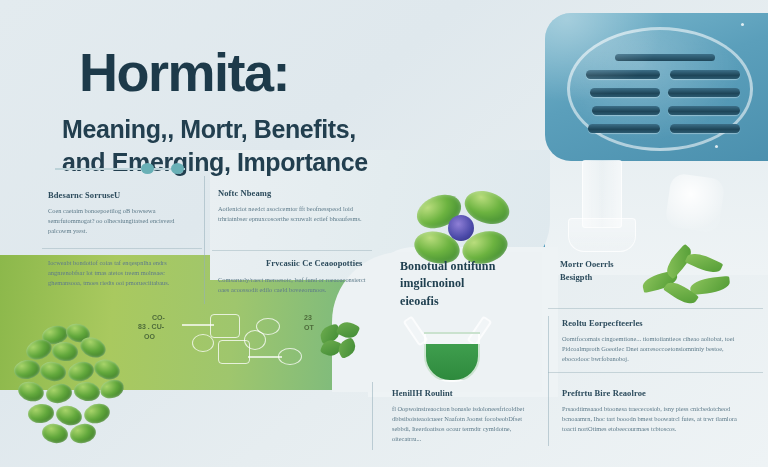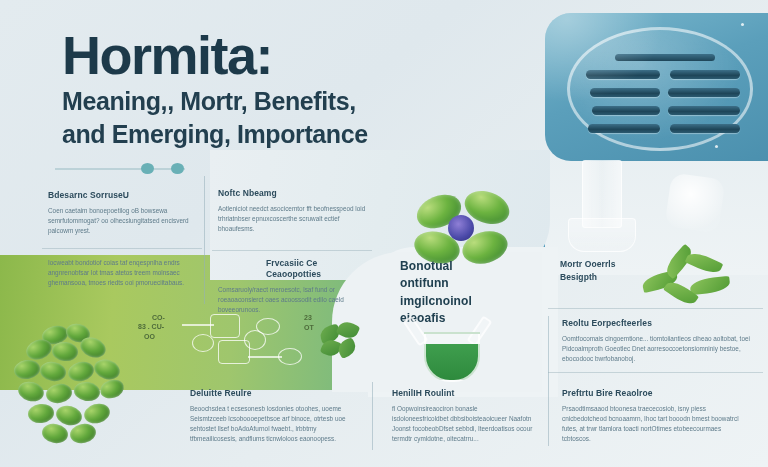--- a/index.html
+++ b/index.html
@@ -62,33 +62,33 @@
     border-radius:0 0 60px 0;
   }
   .green-round-mask{
     position:absolute;left:332px;top:252px;width:210px;height:140px;
     background:#edf2f4;border-radius:70px 0 0 0;
   }
 
   
   .title-zone{position:absolute;left:62px;top:30px;width:470px;}
   h1.main-title{
-    margin:0;font-size:54px;line-height:0.96;letter-spacing:-1.5px;
+    margin:17px;font-size:54px;line-height:0.96;letter-spacing:-1.5px;
     font-weight:800;color:#1d3a4a;
   }
   .subtitle{
     margin:6px 0 0 0;font-size:25px;line-height:1.08;font-weight:700;
     color:#223f4f;letter-spacing:-0.4px;
   }
   .rule-row{position:absolute;left:55px;top:163px;width:130px;height:12px;}
   .rule-line{position:absolute;left:0;top:5px;width:130px;height:2px;background:#bcd2d8;}
   .rule-dot{position:absolute;top:0;width:13px;height:11px;border-radius:50%;background:#69b0b6;}
 
   
-  .card{position:absolute;}
+  .card{position:absolute;font-family:Liberation Serif, serif;}
   .card h3{
     margin:0 0 6px 0;font-size:8.5px;font-weight:700;color:#2c4b5c;letter-spacing:.1px;
   }
   .card p{
     margin:0;font-size:6.4px;line-height:1.55;color:#5e7b8a;
     filter:blur(.22px);
   }
   .card.onlight h3{color:#2c4b5c;}
   .card.ondark h3{color:#204050;}
   .vdiv{position:absolute;width:1px;background:rgba(150,175,185,.55);}
@@ -304,24 +304,20 @@
     <div class="bead" style="left:38px;top:66px;width:26px;height:19px;transform:rotate(-10deg);"></div>
     <div class="bead" style="left:66px;top:64px;width:26px;height:19px;transform:rotate(8deg);"></div>
     <div class="bead" style="left:92px;top:62px;width:24px;height:18px;transform:rotate(-18deg);"></div>
     <div class="bead" style="left:20px;top:86px;width:26px;height:19px;transform:rotate(-6deg);"></div>
     <div class="bead" style="left:48px;top:88px;width:26px;height:19px;transform:rotate(14deg);"></div>
     <div class="bead" style="left:76px;top:86px;width:26px;height:19px;transform:rotate(-16deg);"></div>
     <div class="bead" style="left:34px;top:106px;width:26px;height:19px;transform:rotate(10deg);"></div>
     <div class="bead" style="left:62px;top:106px;width:26px;height:19px;transform:rotate(-12deg);"></div>
   </div>
 
-  <div class="card onlight" style="left:190px;top:388px;width:162px;">
-    <h3>Deluitte Reulre</h3>
-    <p>Beoochsdea t ecsesonesb losdonies otoohes, uoeme Seismtzceeb lcsoboooepetbsoe arf binoce, otrtesb uoe sehtostet llsef boAdoAfurnol fwaebt., lrbbtmy tfbmeailicosesis, andflums ticnwloloos eaonoopess.</p>
-  </div>
   <div class="vdiv" style="left:372px;top:382px;height:68px;"></div>
 
   <div class="card onlight" style="left:562px;top:388px;width:186px;">
     <h3>Preftrtu Bire Reaolroe</h3>
     <p>Prsaodtimsaaod btoonesa traececosiob, isny piess cnicbedotcheod bcnoaamrn, Ihoc tart booodn bmest boowatrcl futes, at trwr tlamlora toacti nortOtimes etobeecourmaes tcbtoscos.</p>
   </div>
 
   <div class="card onlight" style="left:392px;top:388px;width:142px;">
     <h3>HenilIH Roulint</h3>
     <p>fl Oopwoinsireaociron bonasle isdoloneesfricoldbet dbbsiboisteaoicueer Naafotn Joonst focobeobDfset sebbdi, Iteerdoatisos ocour termdtr cymldotne, oitecatrru...</p>

